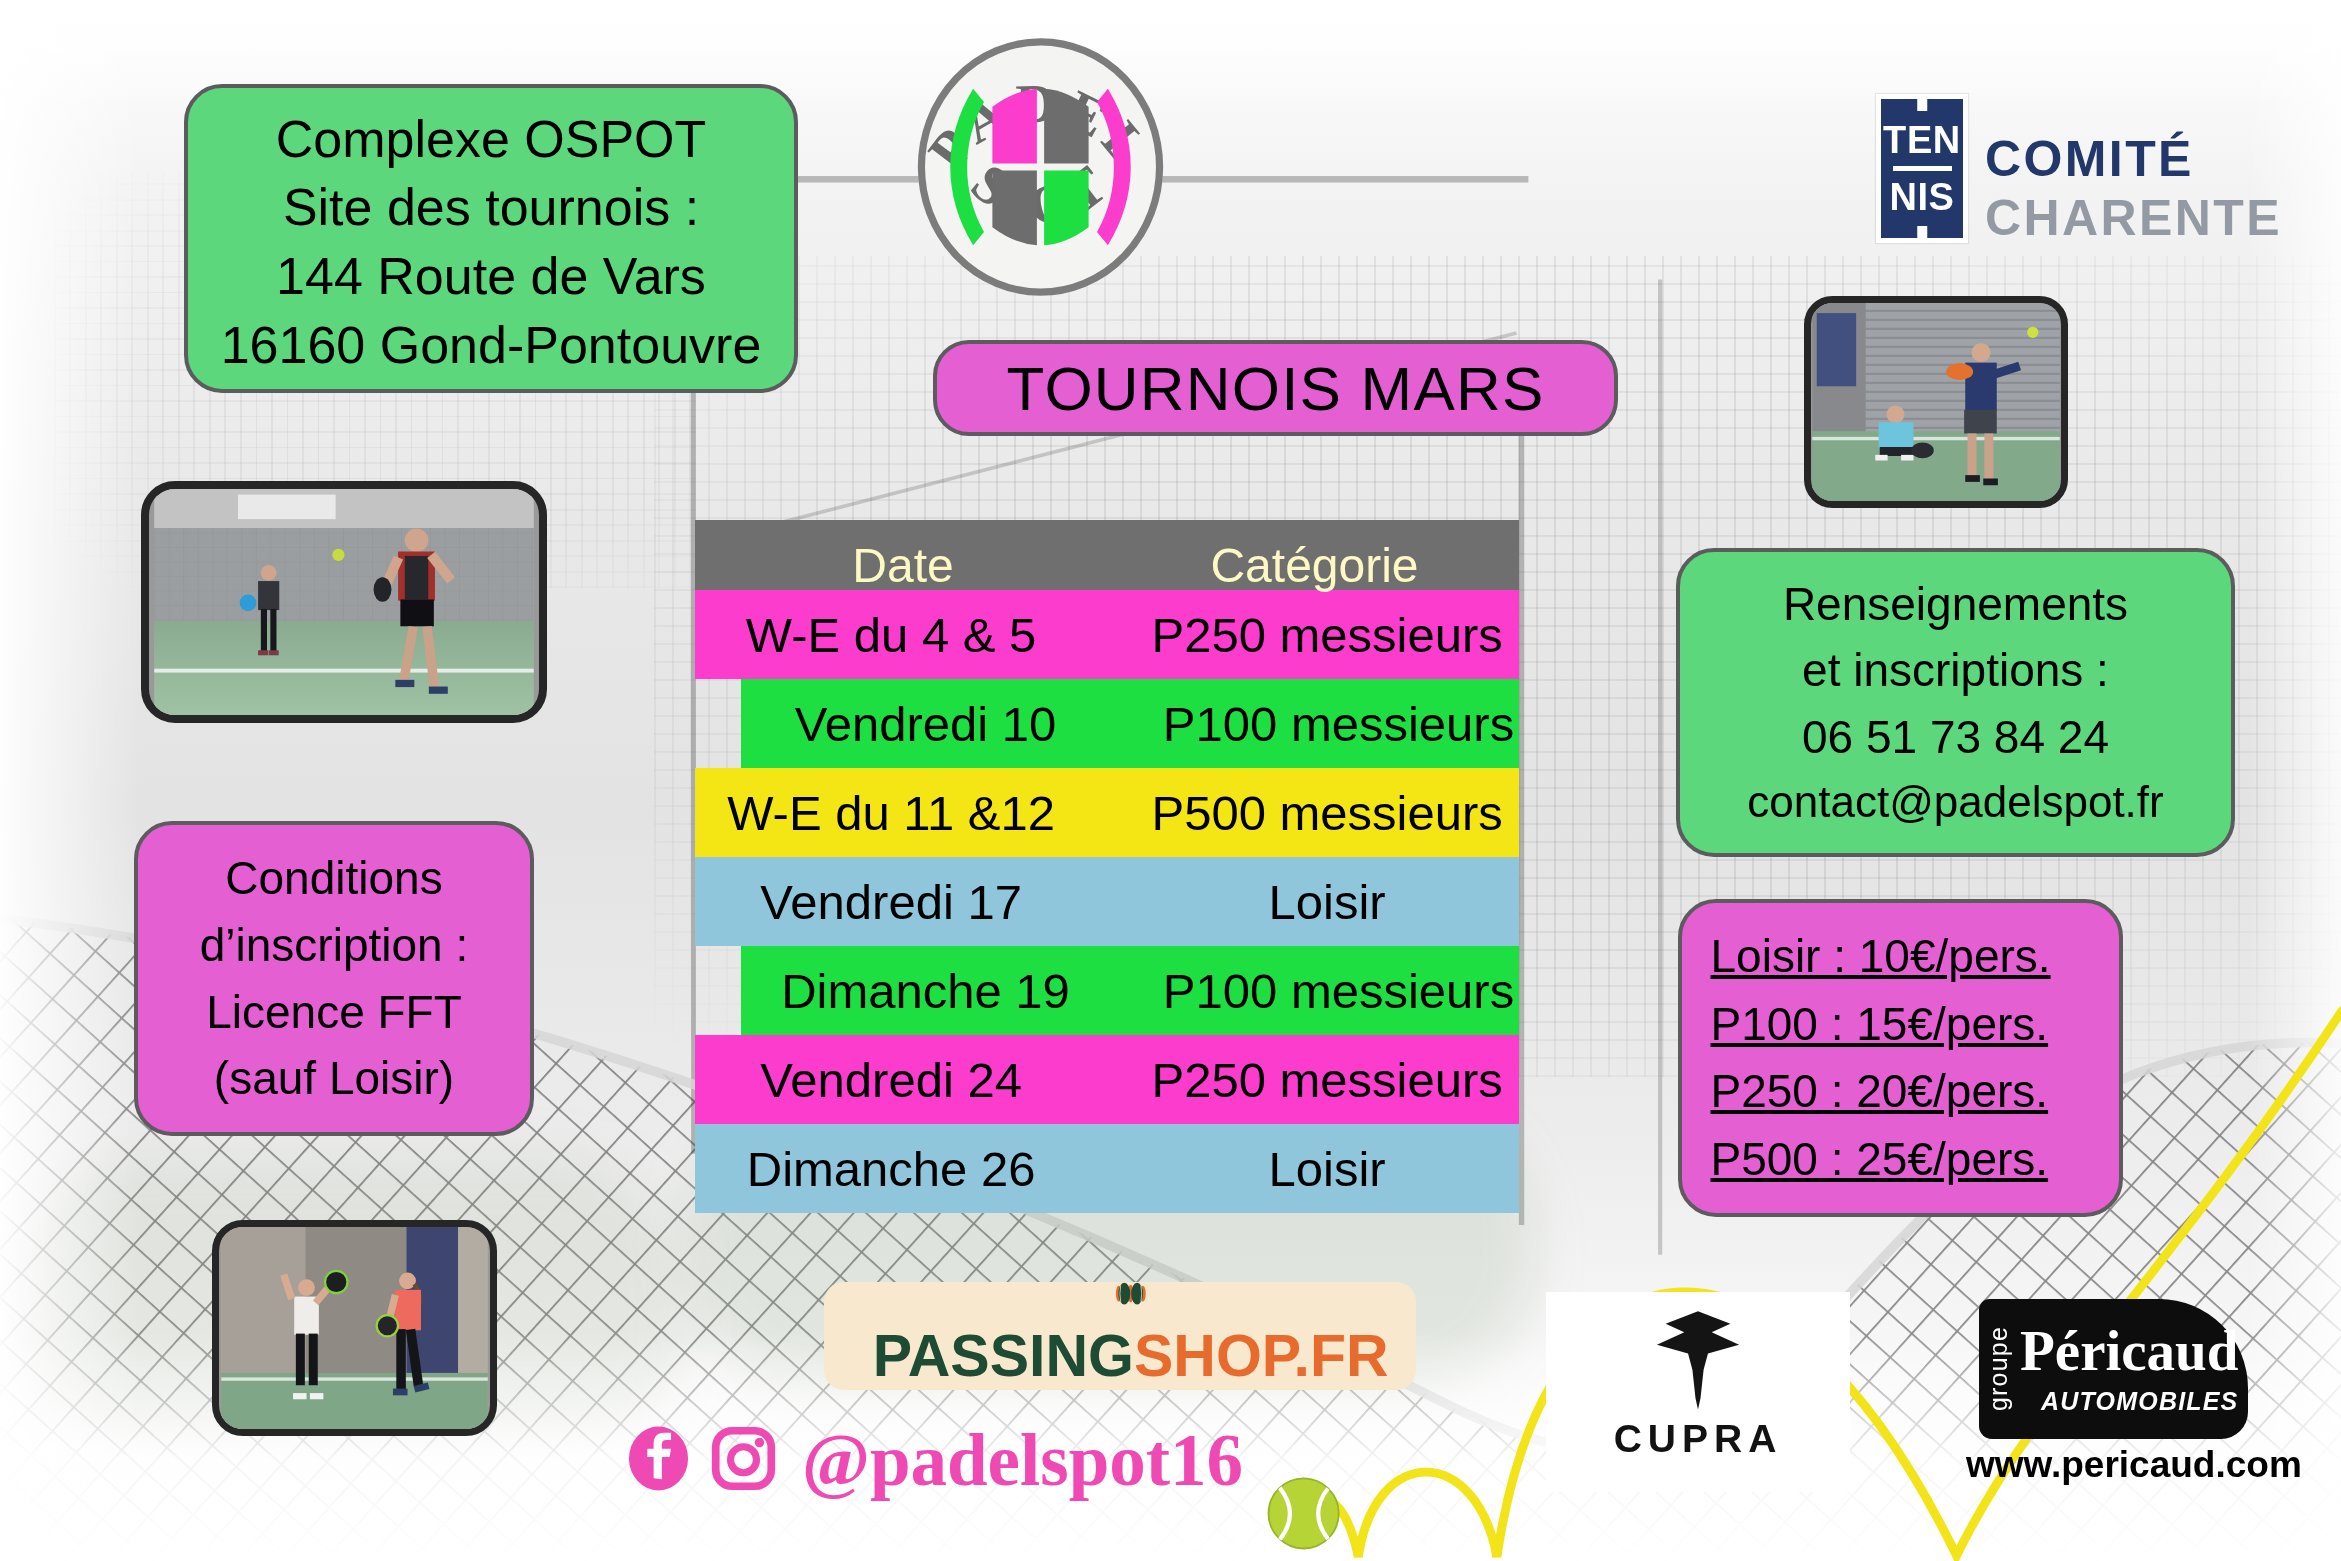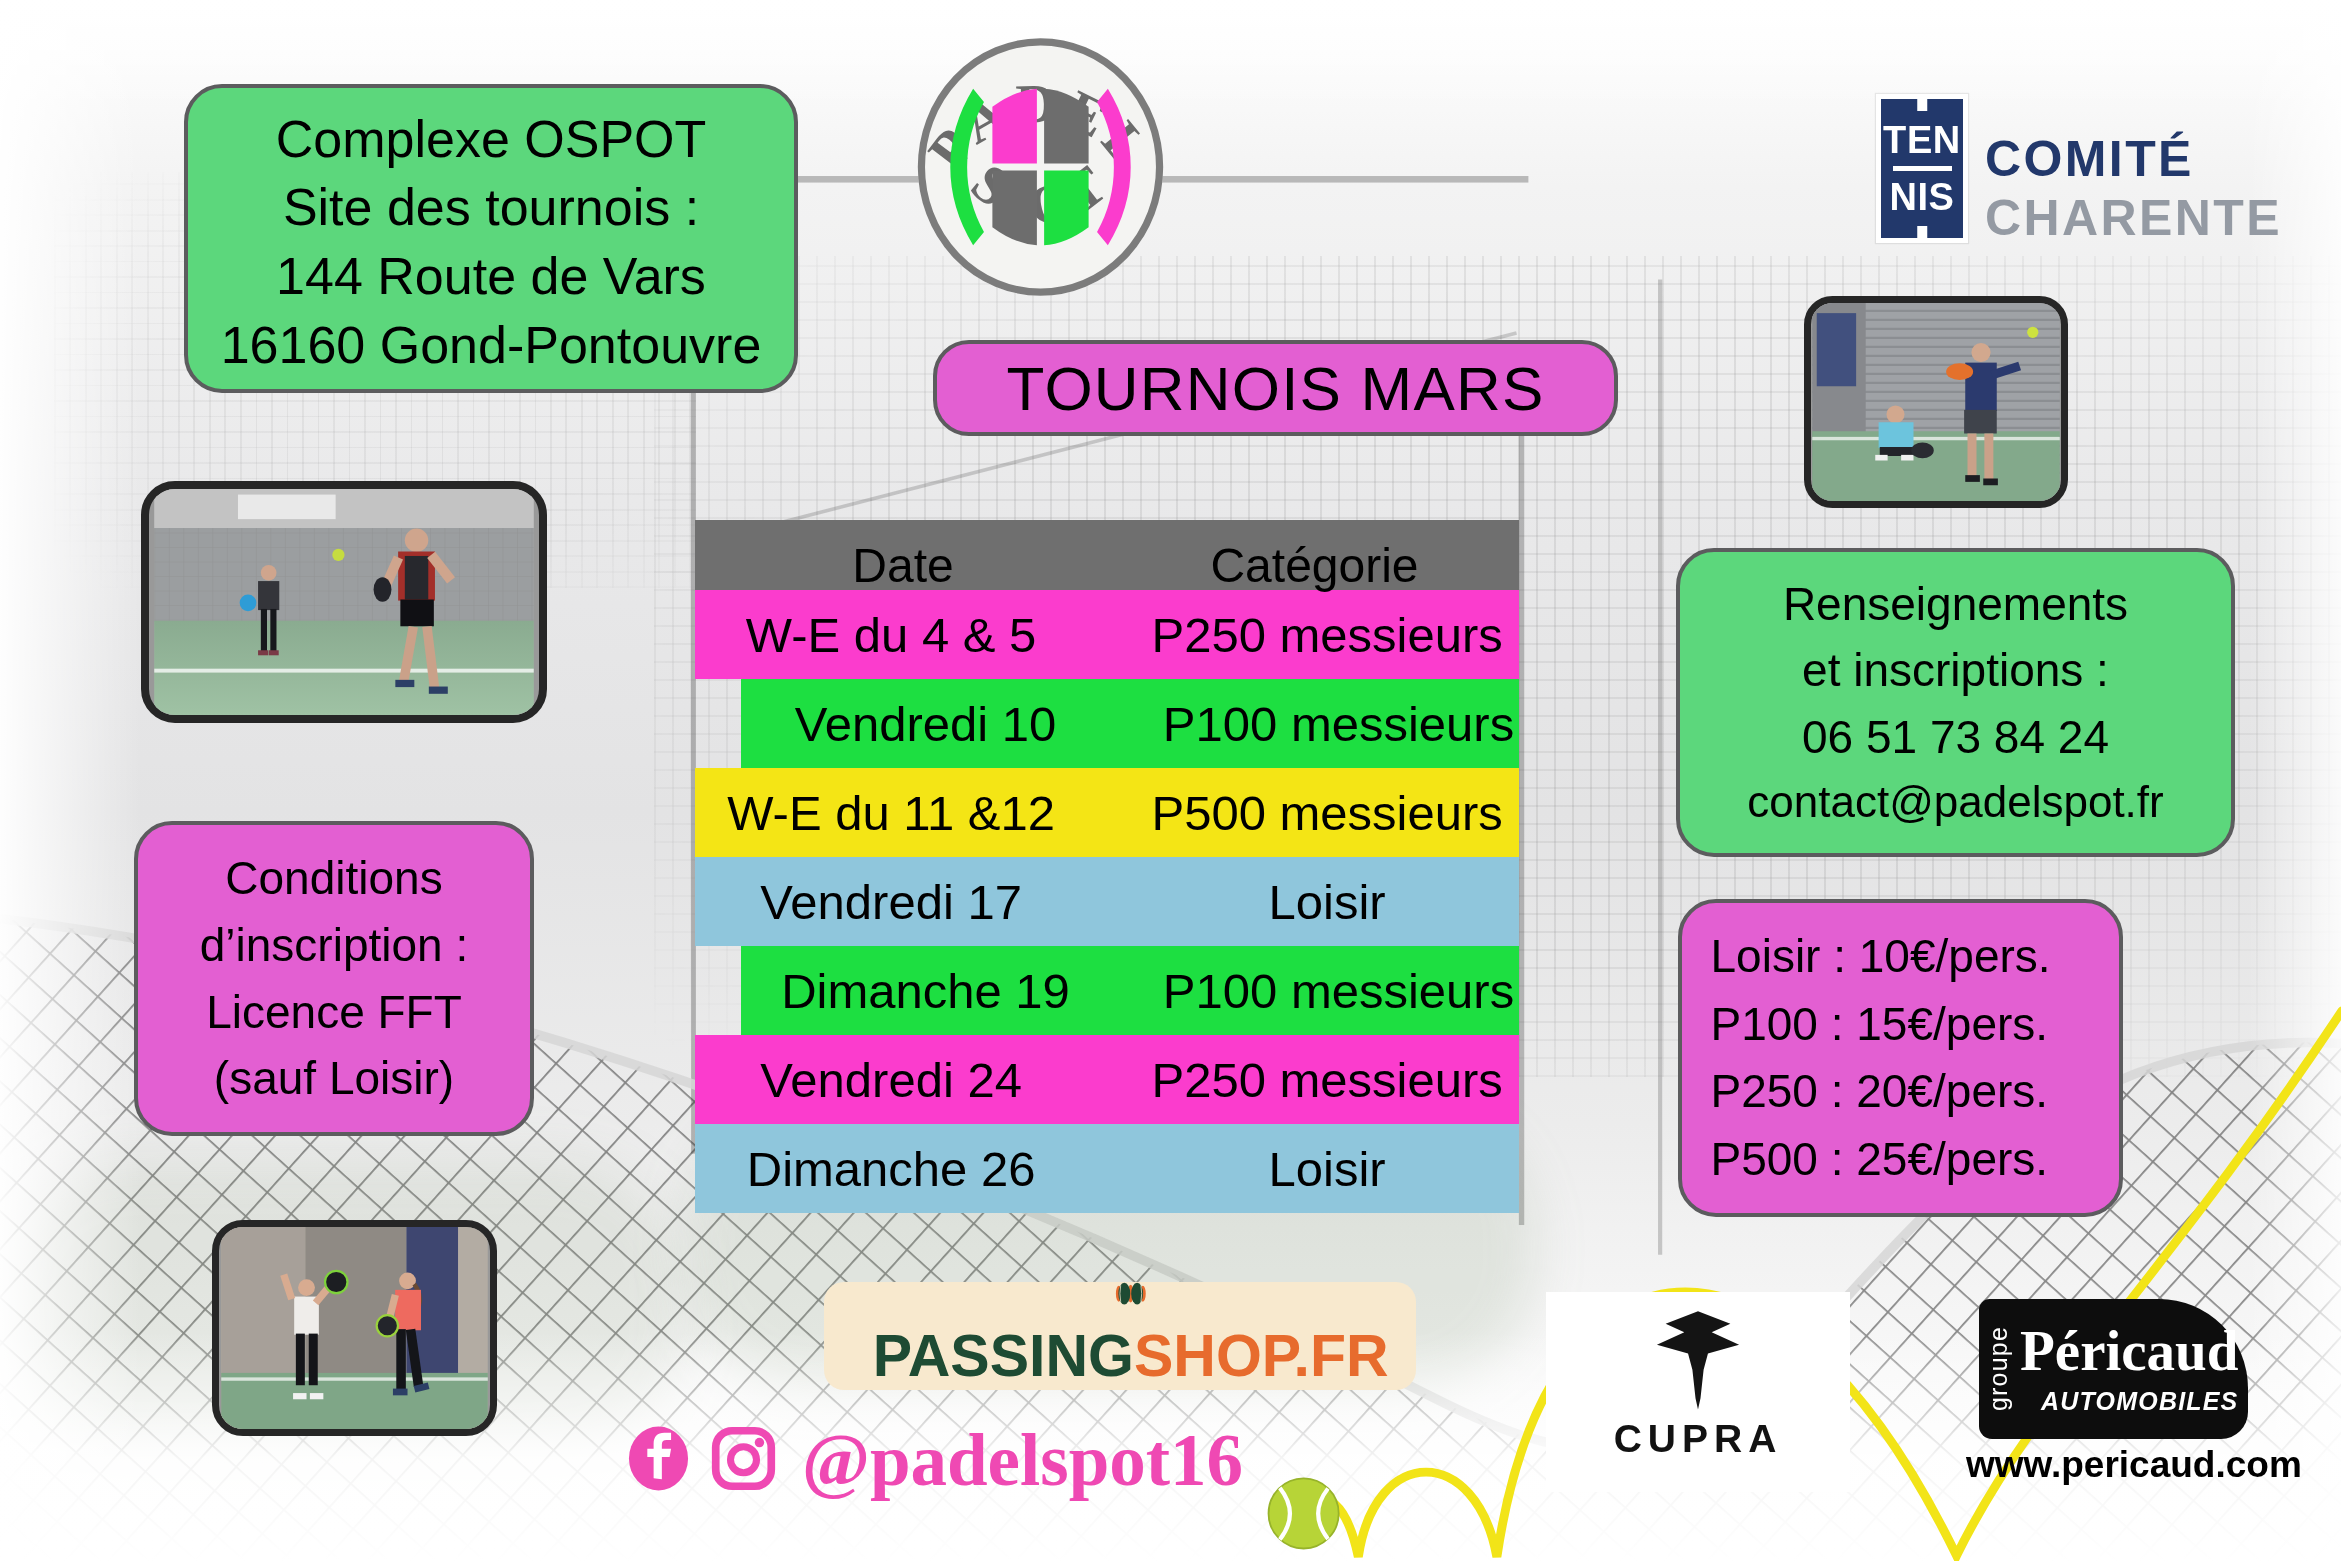--- a/index.html
+++ b/index.html
@@ -34,33 +34,33 @@
   .box{position:absolute;border:4.8px solid #5c5c5e;border-radius:38px;
        display:flex;flex-direction:column;align-items:center;justify-content:space-evenly;
        text-align:center;padding:16.7px 18px;line-height:1.32;}
   .box-green{background:var(--c-accent-green);}
   .box-pink{background:var(--c-accent-pink);}
   #site-box{left:184px;top:84px;width:614px;height:309px;font-size:52px;}
   #contact-box{left:1676px;top:548px;width:559px;height:309px;font-size:46px;}
   #contact-box .email{font-size:44px;}
   #conditions-box{left:134px;top:821px;width:400px;height:315px;font-size:46px;}
   #prices-box{left:1678px;top:899px;width:445px;height:318px;font-size:46px;
-      align-items:flex-start;text-align:left;padding-left:28.5px;}
+      align-items:flex-start;text-align:left;padding-left:28.5px;text-decoration:underline;}
   #city-box{left:1286px;top:89px;width:459px;height:174px;background:var(--c-city-blue);
       border:3.6px solid #1e1e1e;border-radius:27px;padding:7.1px 6px;}
   #city-box .city-title{font-size:59px;letter-spacing:0.6px;}
   #city-box .city-sub{font-size:38px;letter-spacing:0.6px;}
   #banner{left:933px;top:340px;width:685px;height:96px;background:var(--c-accent-pink);
       border:4.8px solid #5c5c5e;border-radius:36px;display:flex;align-items:center;justify-content:center;
       font-size:62px;letter-spacing:1.2px;}
 
   
   #schedule{left:695px;top:520px;width:824px;}
   .sched-header{display:flex;height:70px;background:var(--c-header-gray);}
-  .sched-header .cell{color:#000000;font-size:48px;margin-top:20px;}
+  .sched-header .cell{color:#fef9c3;font-size:48px;margin-top:20px;}
   .sched-row{display:flex;height:89px;gap:48px;}
   .cell{display:flex;align-items:center;justify-content:center;font-size:49px;}
   .cell.date{width:416px;}
   .cell.cat{width:407px;}
   .sched-row[data-color="pink"]{background:var(--c-row-pink);}
   .sched-row[data-color="green"]{background:var(--c-row-green);margin-left:46px;}
   .sched-row[data-color="yellow"]{background:var(--c-row-yellow);}
   .sched-row[data-color="blue"]{background:var(--c-row-blue);}
 
   

